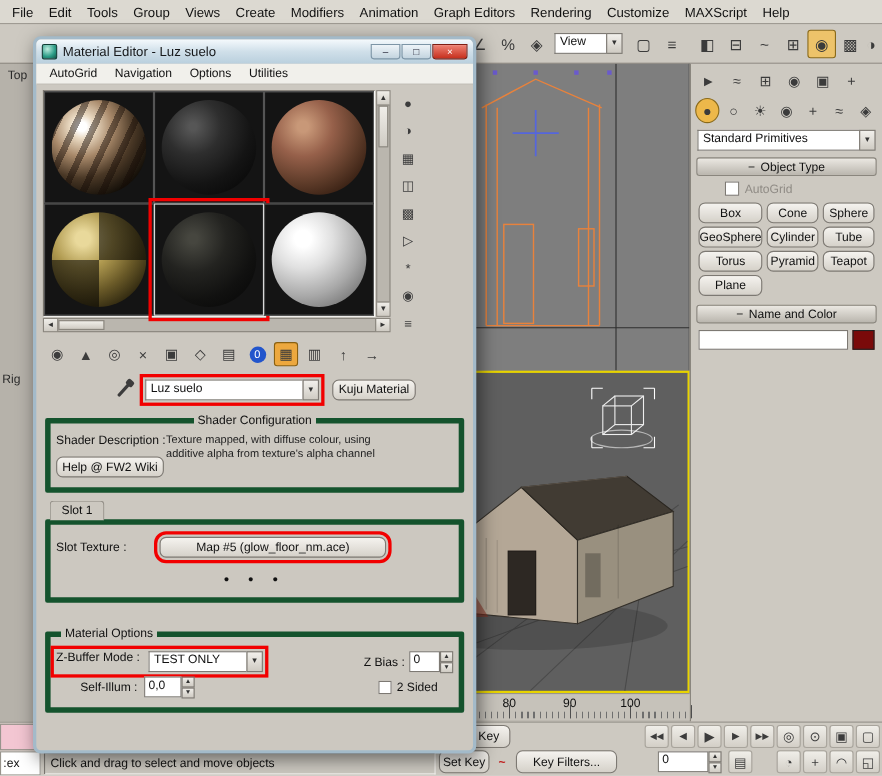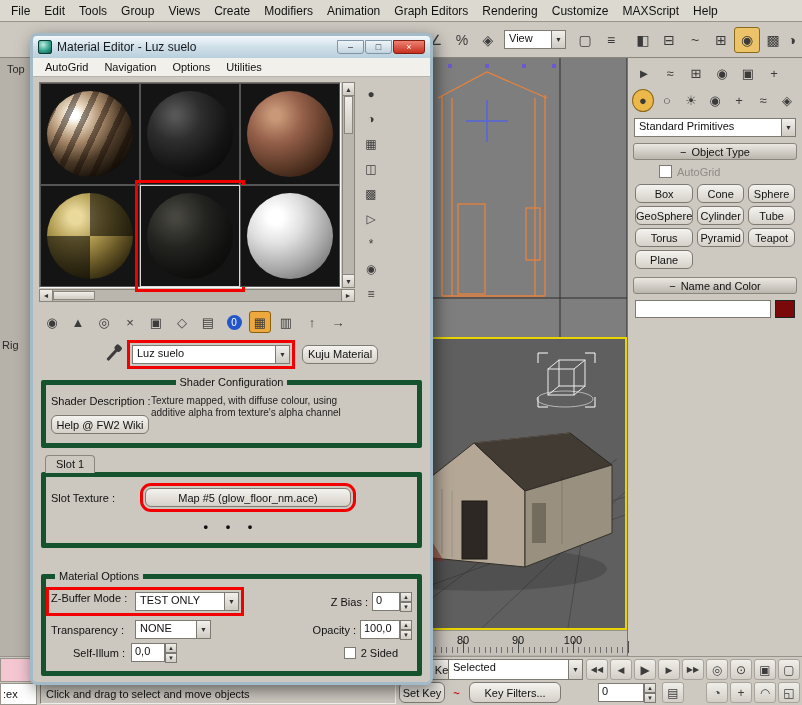--- a/index.html
+++ b/index.html
@@ -263,24 +263,20 @@
   <div class="bottombar">
     <div class="mini-pink"></div>
     <div class="mini-white">
       <span>:ex</span>
     </div>
     <div class="statusfield">
       <span>Click and drag to select and move objects</span>
     </div>
 
     <span class="bb btn" style="left:399px;top:2px;width:65px">Auto Key</span>
-    <div class="bb combo" style="left:448px;top:2px;width:135px">
-      <span class="val">Selected</span>
-      <span class="arr">▼</span>
-    </div>
     <span class="bb ic" style="left:586px;top:2px;font-size:8px">◀◀</span>
     <span class="bb ic" style="left:610px;top:2px;font-size:9px">◀</span>
     <span class="bb ic" style="left:634px;top:2px">▶</span>
     <span class="bb ic" style="left:658px;top:2px;font-size:9px">▶</span>
     <span class="bb ic" style="left:682px;top:2px;font-size:8px">▶▶</span>
 
     <span class="bb ic" style="left:706px;top:2px">◎</span>
     <span class="bb ic" style="left:730px;top:2px">⊙</span>
     <span class="bb ic" style="left:754px;top:2px">▣</span>
     <span class="bb ic" style="left:778px;top:2px">▢</span>
@@ -435,35 +431,20 @@
           </span>
           <span class="flabel" style="margin-left:auto">Z Bias :</span>
           <div class="spin" style="width:40px;margin-left:4px">
             <span class="sval">0</span>
             <span class="scol">
                 <i>▲</i>
                 <i>▼</i>
               </span>
           </div>
         </div>
-        <div class="frow" style="margin-top:9px">
-          <span class="flabel" style="width:84px">Transparency :</span>
-          <div class="combo" style="width:76px">
-            <span class="val">NONE</span>
-            <span class="arr">▼</span>
-          </div>
-          <span class="flabel" style="margin-left:auto">Opacity :</span>
-          <div class="spin" style="width:52px;margin-left:4px">
-            <span class="sval">100,0</span>
-            <span class="scol">
-                <i>▲</i>
-                <i>▼</i>
-              </span>
-          </div>
-        </div>
         <div class="frow">
           <span class="flabel" style="margin-left:22px">Self-Illum :</span>
           <div class="spin" style="width:46px;margin-left:6px">
             <span class="sval">0,0</span>
             <span class="scol">
                 <i>▲</i>
                 <i>▼</i>
               </span>
           </div>
           <span style="margin-left:auto;margin-right:14px;display:flex;align-items:center;gap:5px">

